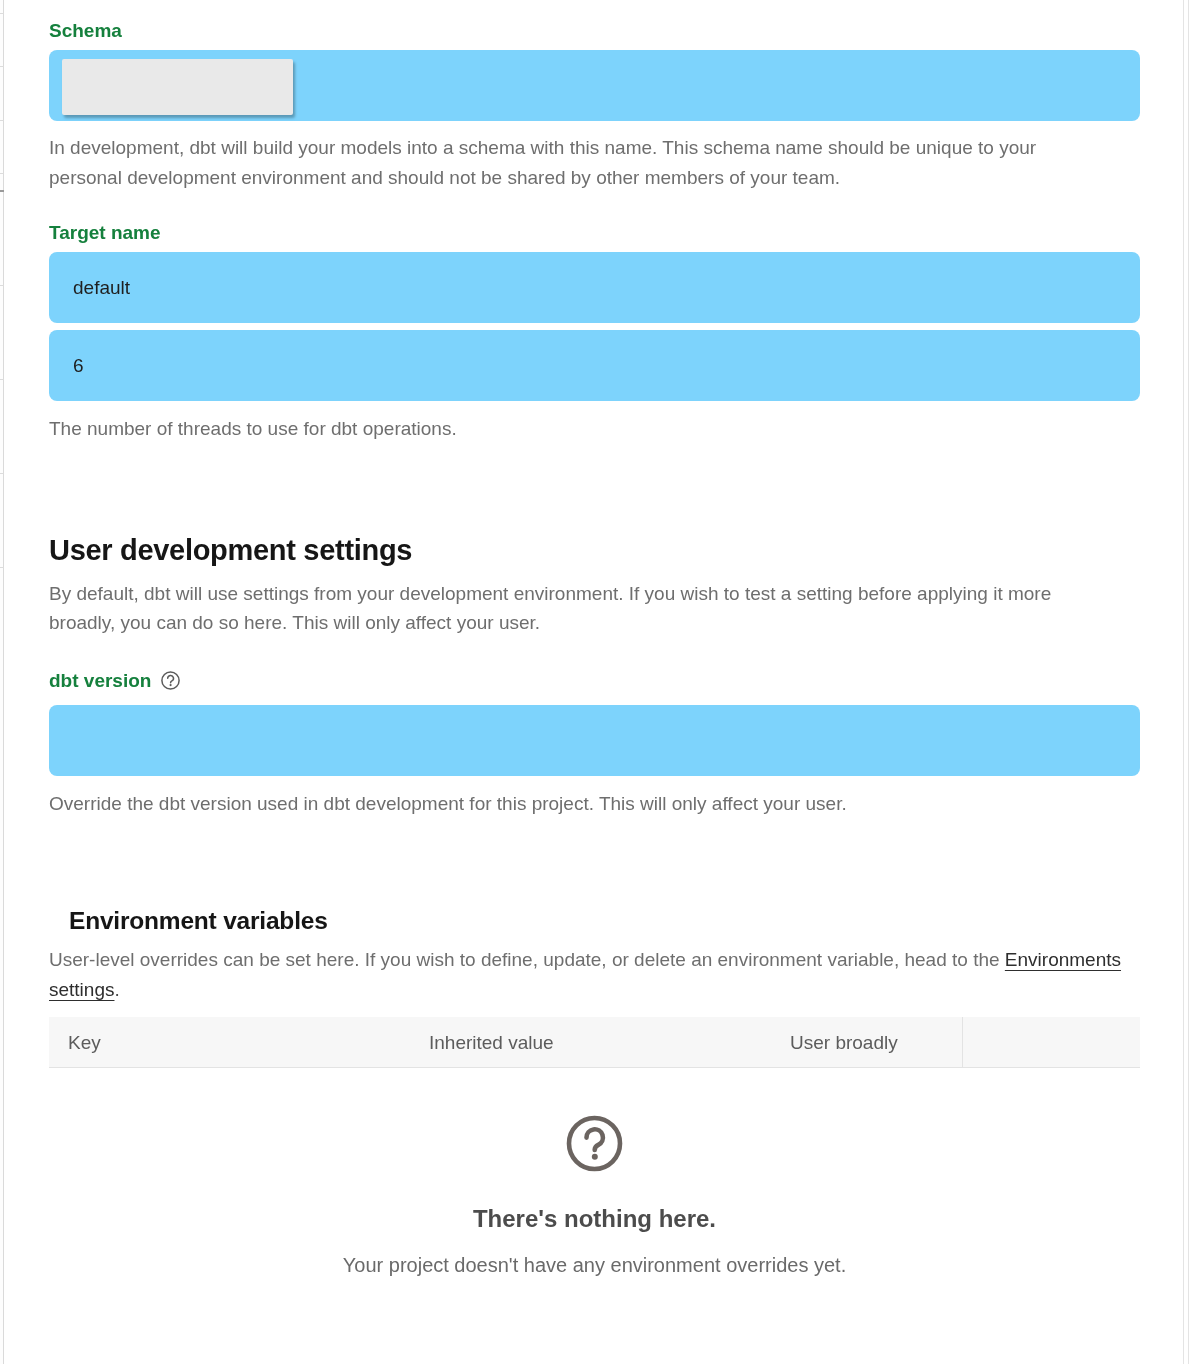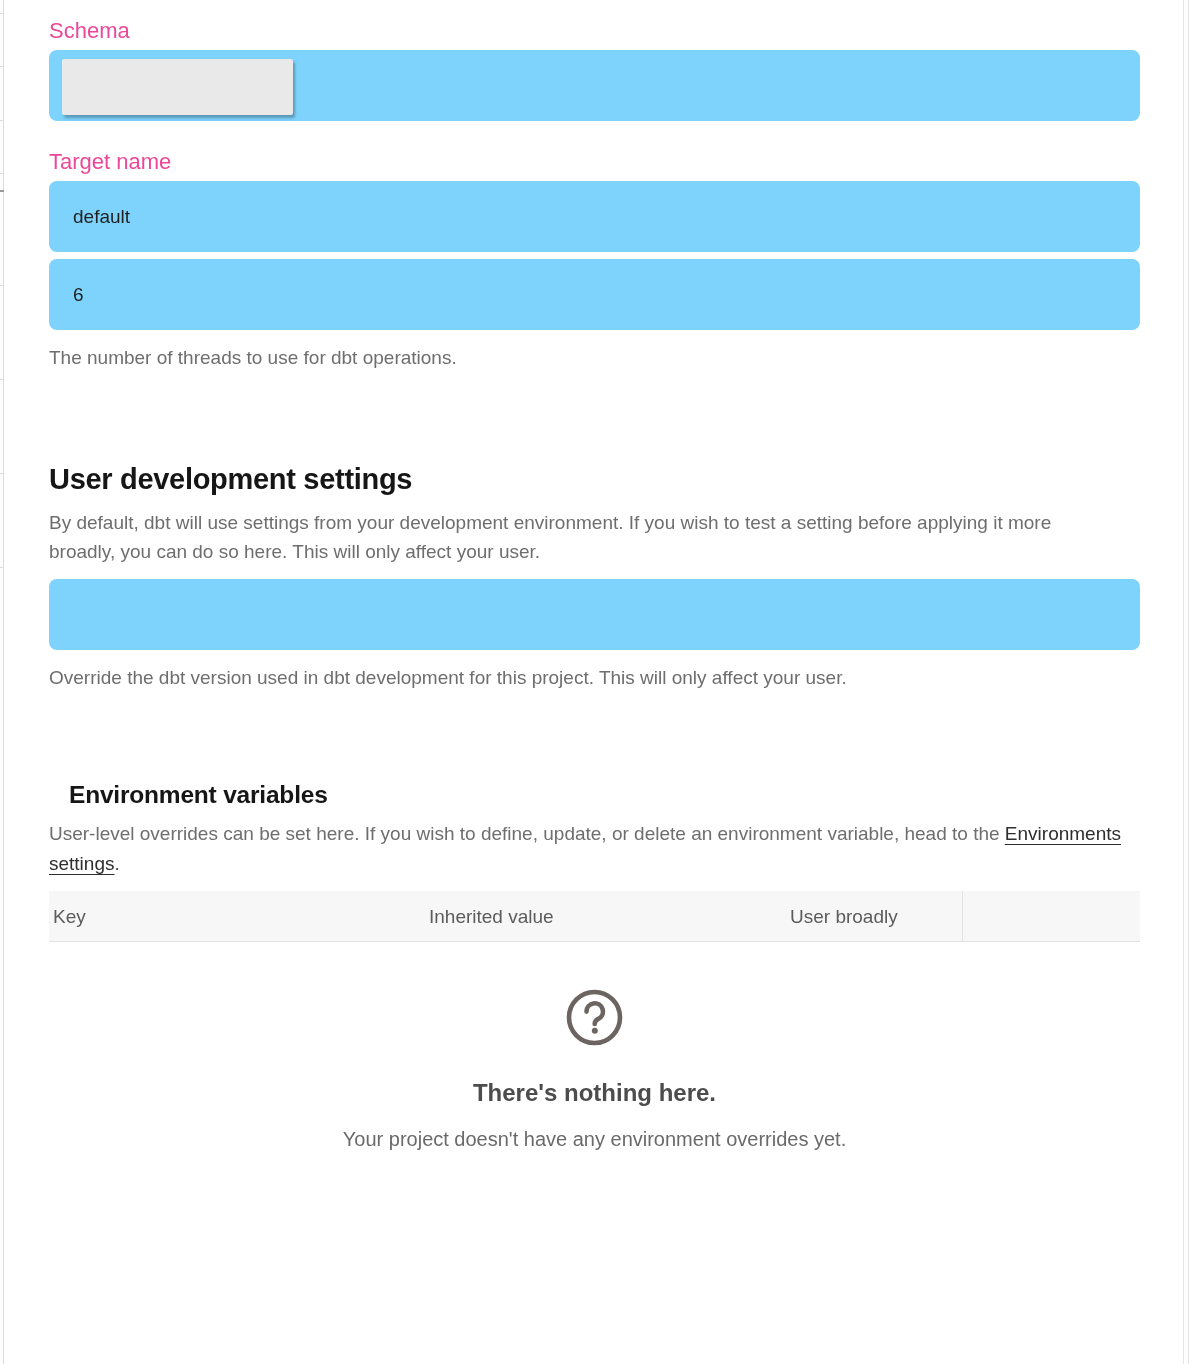--- a/index.html
+++ b/index.html
@@ -27,21 +27,21 @@
   
   .scroll-gutter { position: absolute; top: 0; right: 0; width: 8px; height: 100%; }
   .scroll-gutter .gline {
     position: absolute; top: 0; width: 1px; height: 100%; background: #e4e4e4;
   }
 
   
   .content { position: absolute; left: 49px; top: 0; width: 1091px; }
 
   .field-label {
-    font-size: 22px; font-weight: 400; color: #ec4899;
+    font-size: 19px; font-weight: 700; color: #15803d;
     line-height: 24px;
   }
   .label-row { display: flex; align-items: center; gap: 9px; }
   .help-icon-sm { display: inline-flex; color: #5b5b5b; }
 
   .input-box {
     display: block; width: 100%; height: 71px;
     background: #7dd3fc; border: none; border-radius: 8px;
     font-family: "Liberation Sans", sans-serif;
     font-size: 19px; color: #1f1f1f;
@@ -94,21 +94,21 @@
   .table-header {
     margin-top: 13px; position: relative;
     height: 51px; background: #f7f7f7;
     border-bottom: 1px solid #e3e3e3;
   }
   .th {
     position: absolute; top: 0; height: 51px;
     display: flex; align-items: center;
     font-size: 19px; color: #5c5c5c;
   }
-  .th-key { left: 4px; }
+  .th-key { left: 19px; }
   .th-inherited { left: 380px; }
   .th-override { left: 741px; }
   .th-divider {
     position: absolute; left: 913px; top: 0;
     width: 1px; height: 51px; background: #e3e3e3;
   }
 
   .empty-state { margin-top: 47px; text-align: center; }
   .empty-icon { display: inline-block; }
   .empty-title {
@@ -139,30 +139,41 @@
   <span class="gline" style="right:6px"></span>
   <span class="gline" style="right:1px"></span>
 </div>
 
 <main class="content">
 
   <div class="field-label mt-label-first">Schema</div>
   <div class="input-box mt-input">
     <div class="redacted"></div>
   </div>
+  <p class="help-text mt-help schema-help">In development, dbt will build your models into a schema with this name. This schema name should be unique to your personal development environment and should not be shared by other members of your team.</p>
 
   <div class="field-label mt-target-label">Target name</div>
   <input class="input-box mt-input" type="text" value="default" style="">
 
   <input class="input-box mt-input" type="text" value="6" style="">
   <p class="help-text mt-threads-help">The number of threads to use for dbt operations.</p>
 
   <h1 class="h1-title">User development settings</h1>
   <p class="section-desc h1-desc">By default, dbt will use settings from your development environment. If you wish to test a setting before applying it more broadly, you can do so here. This will only affect your user.</p>
 
+  <div class="label-row mt-dbtv-label">
+    <span class="field-label">dbt version</span>
+    <span class="help-icon-sm">
+      <svg width="21" height="21" viewBox="0 0 21 21" aria-hidden="true">
+        <circle cx="10.5" cy="10.5" r="8.6" fill="none" stroke="#5b5b5b" stroke-width="1.5"></circle>
+        <path d="M7.7 8.3 a2.9 2.9 0 1 1 4.2 2.6 c-0.9 0.45 -1.3 0.85 -1.3 1.8" fill="none" stroke="#5b5b5b" stroke-width="1.5" stroke-linecap="round"></path>
+        <circle cx="10.6" cy="15.1" r="1.1" fill="#5b5b5b"></circle>
+      </svg>
+    </span>
+  </div>
   <input class="input-box mt-dbtv-input" type="text" value="" style="">
   <p class="help-text mt-dbtv-help">Override the dbt version used in dbt development for this project. This will only affect your user.</p>
 
   <h2 class="h2-title">Environment variables</h2>
   <p class="section-desc h2-desc"><span>User-level overrides can be set here. If you wish to define, update, or delete an environment variable, head to the </span><a class="env-link">Environments settings</a><span class="desc-suffix">.</span></p>
 
   <div class="table-header">
     <div class="th th-key">Key</div>
     <div class="th th-inherited">Inherited value</div>
     <div class="th th-override">User broadly</div>

